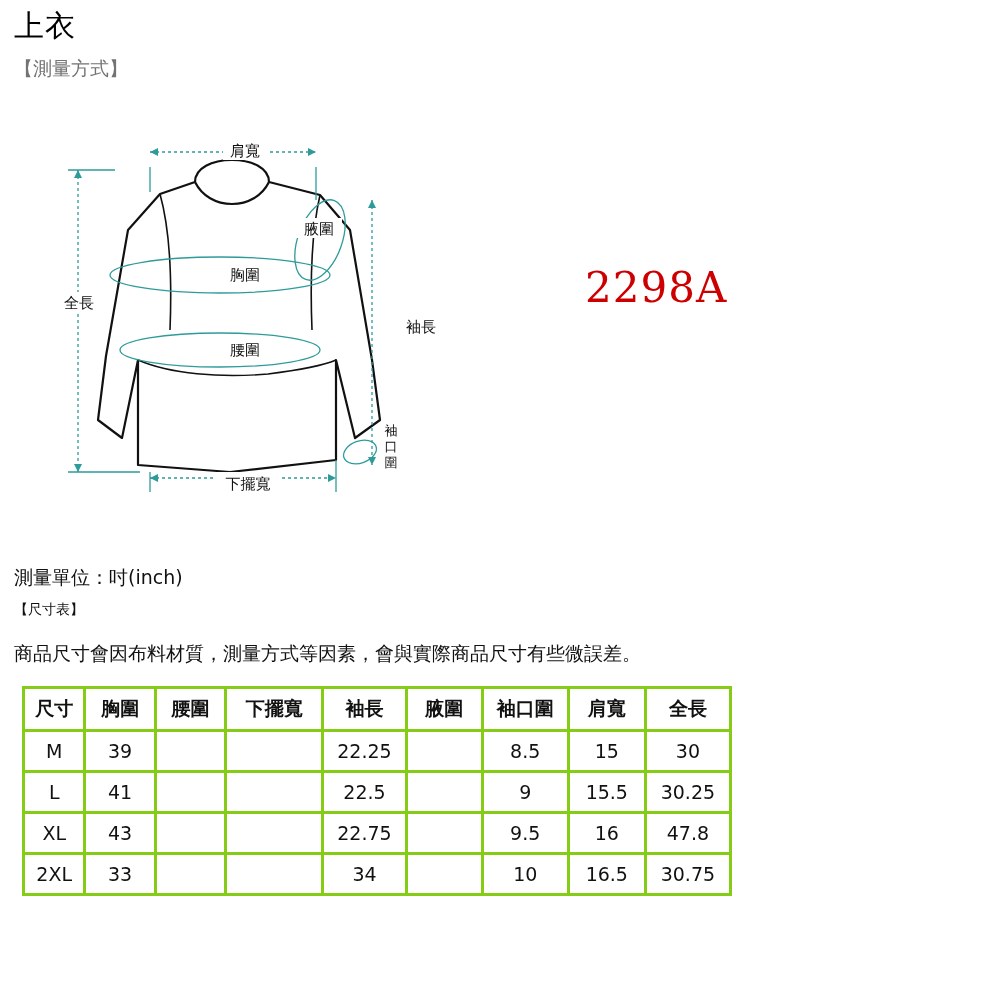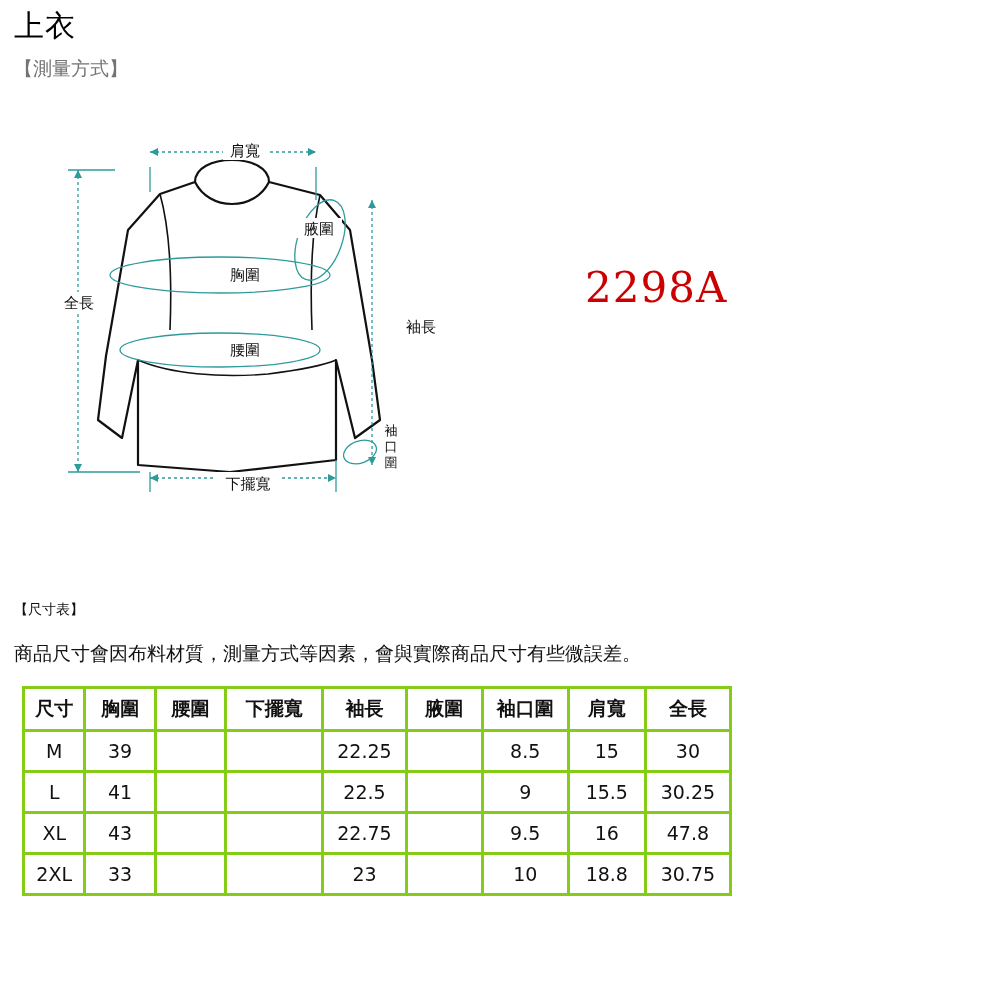--- a/index.html
+++ b/index.html
@@ -197,20 +197,21 @@
       <rect x="196" y="352" width="64" height="22" fill="#ffffff"></rect>
       <text class="dg-text" x="228" y="369" text-anchor="middle">下擺寬</text>
 
       <rect x="362" y="300" width="18" height="52" fill="#ffffff"></rect>
       <text class="dg-text-sm" x="371" y="315" text-anchor="middle">袖</text>
       <text class="dg-text-sm" x="371" y="331" text-anchor="middle">口</text>
       <text class="dg-text-sm" x="371" y="347" text-anchor="middle">圍</text>
     </svg>
   </div>
 
+  <div class="unit-line">測量單位：吋(inch)</div>
   <div class="size-chart-label">【尺寸表】</div>
   <div class="note">商品尺寸會因布料材質，測量方式等因素，會與實際商品尺寸有些微誤差。</div>
 
   <table class="sizes">
     <colgroup>
       <col class="c0">
         <col class="c1">
         <col class="c2">
         <col class="c3">
         <col class="c4">
@@ -264,22 +265,22 @@
         <td></td>
         <td>9.5</td>
         <td>16</td>
         <td>47.8</td>
       </tr>
       <tr>
         <td>2XL</td>
         <td>33</td>
         <td></td>
         <td></td>
-        <td>23</td>
+        <td>34</td>
         <td></td>
         <td>10</td>
-        <td>18.8</td>
+        <td>16.5</td>
         <td>30.75</td>
       </tr>
     </tbody>
   </table>
 
 </div>
 
 </body></html>

